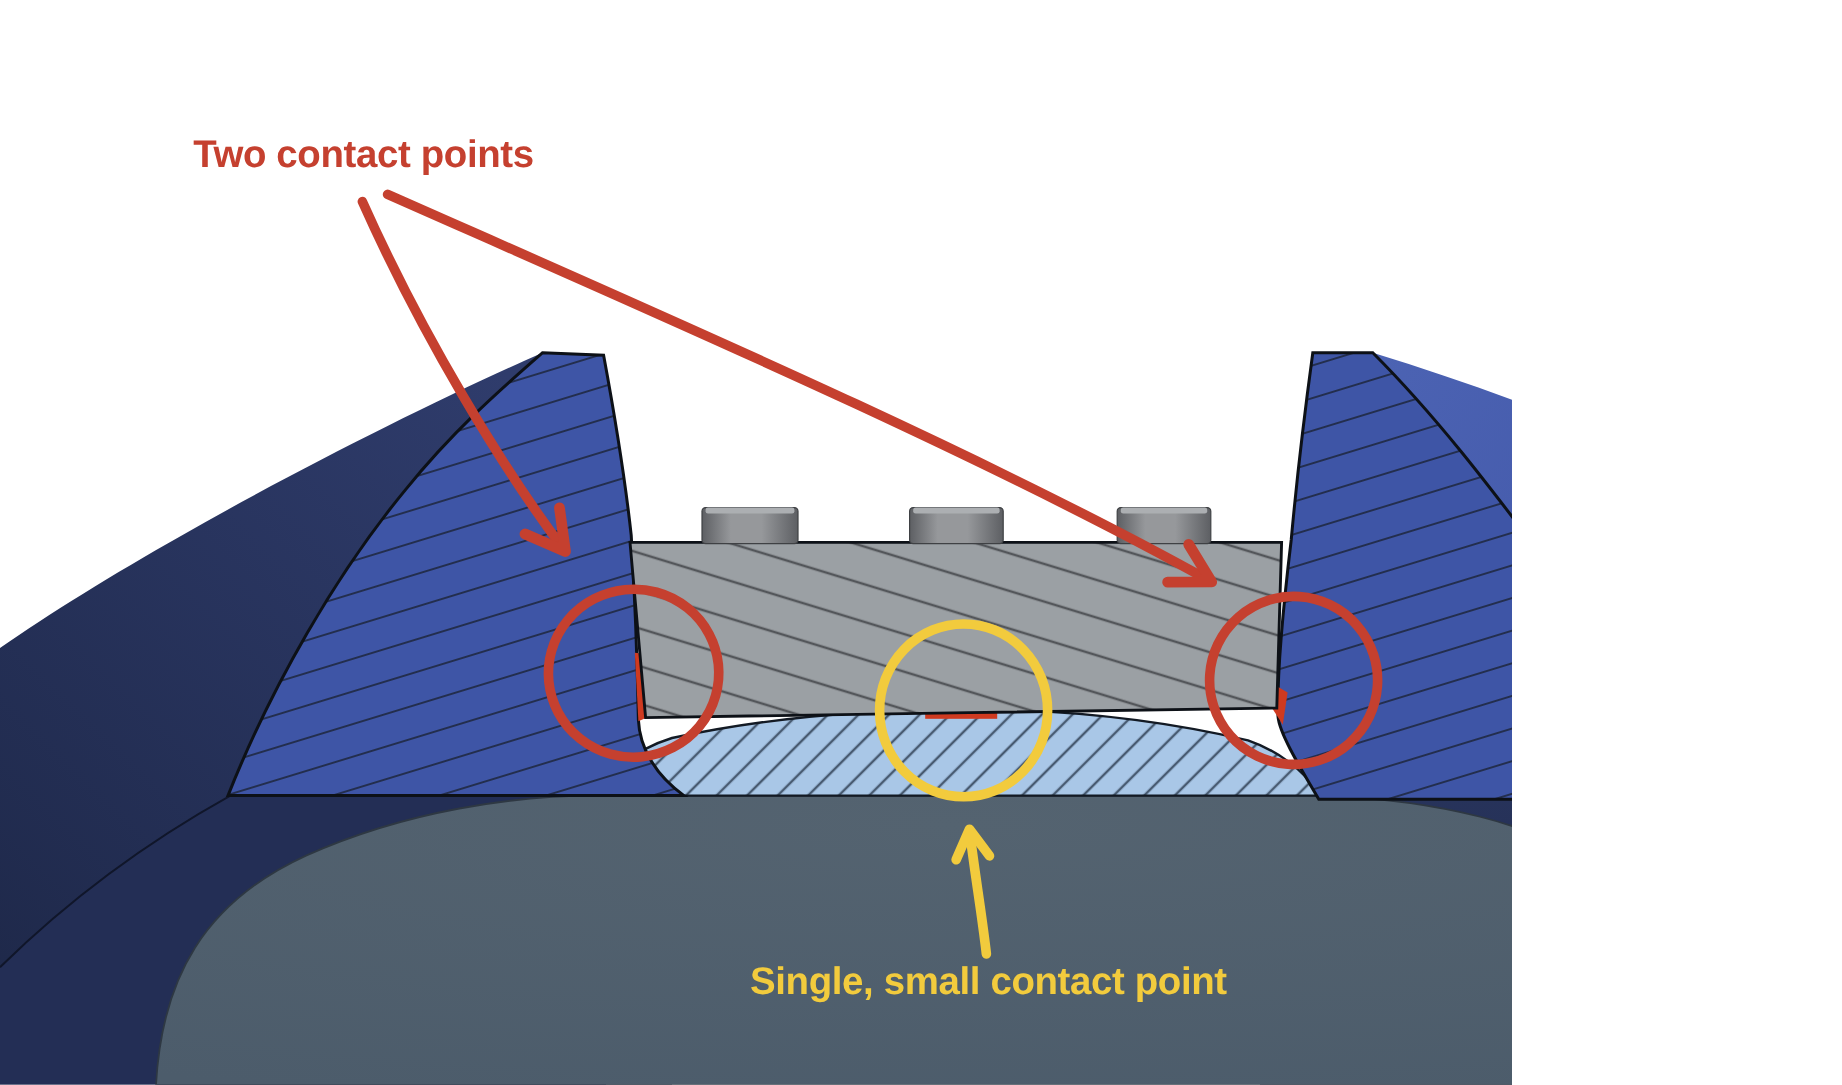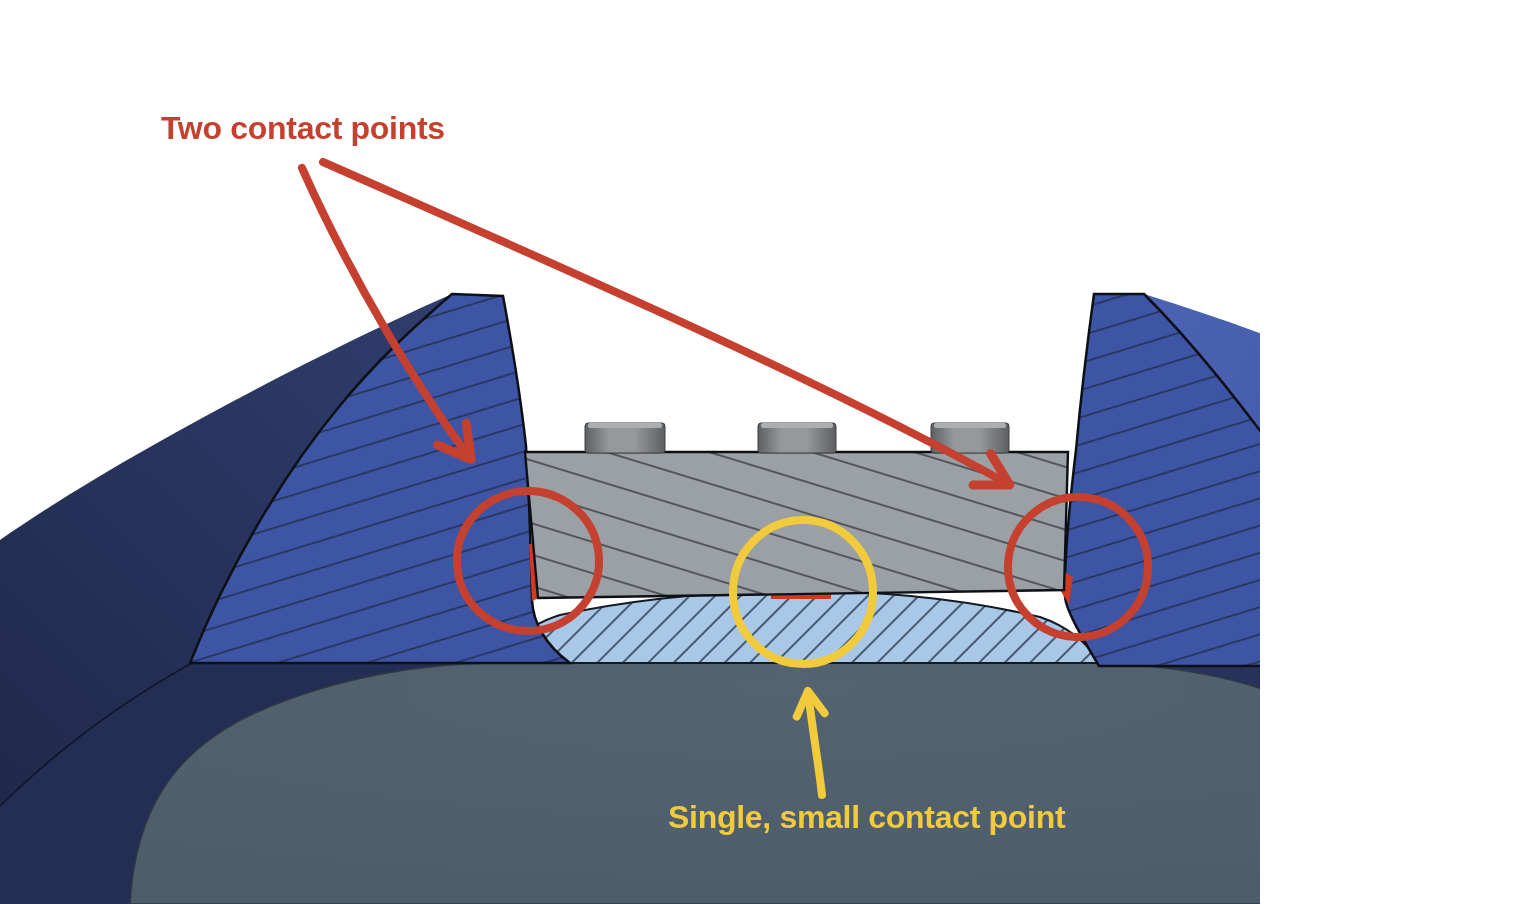--- a/index.html
+++ b/index.html
@@ -13,21 +13,21 @@
   .stage svg{position:absolute;left:0;top:0;}
   .label{
     position:absolute;
     font-weight:700;
     font-size:32px;
     letter-spacing:-0.3px;
     white-space:nowrap;
     user-select:none;
   }
   #label-red{left:161px;top:110px;}
-  #label-yellow{left:625px;top:799px;margin-left:43px;}
+  #label-yellow{left:625px;top:799px;}
 </style>
 </head>
 <body>
 
 <div class="stage">
 
 <svg width="1535" height="904" viewBox="0 0 1535 904">
   <defs>
     <linearGradient id="navyLeftGrad" x1="0" y1="1" x2="0.8" y2="0">
       <stop offset="0" stop-color="#1D2747"></stop>

